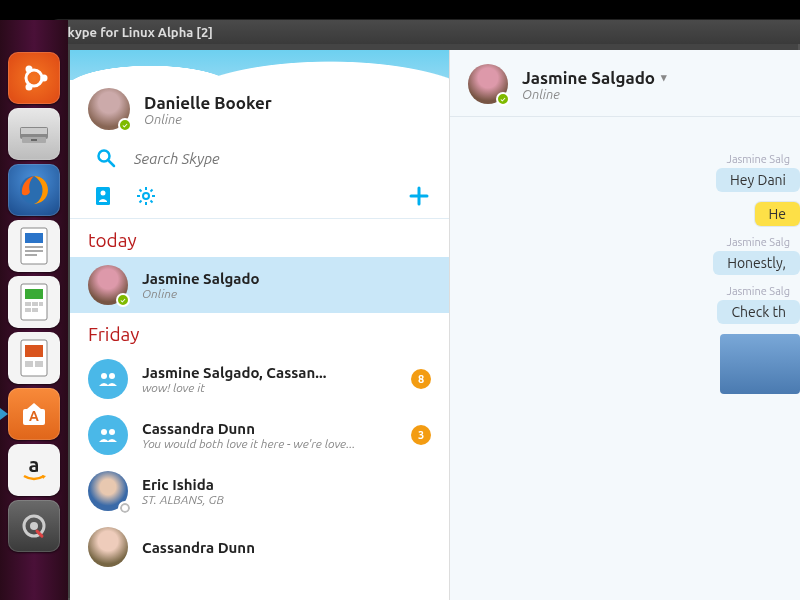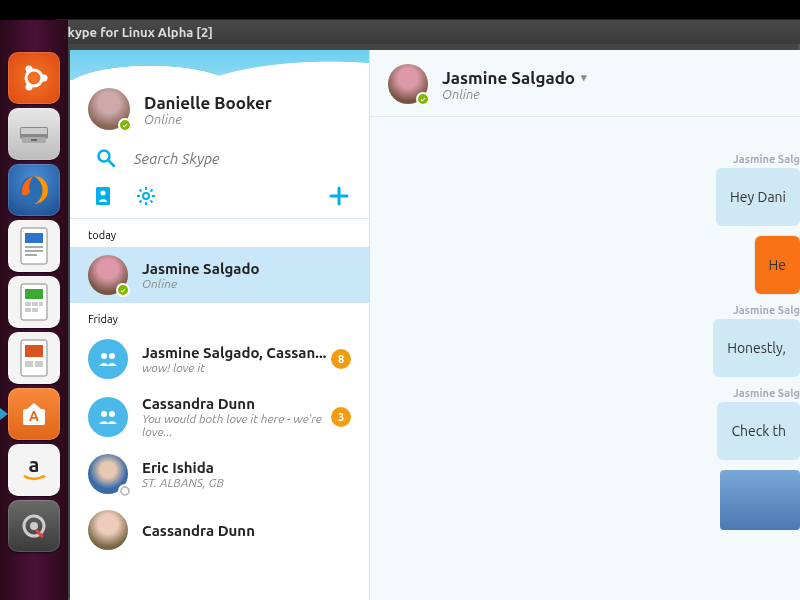--- a/index.html
+++ b/index.html
@@ -17,52 +17,52 @@
 .licon.ff{background:radial-gradient(circle at 50% 30%,#4a90d9,#1a4a8a);}
 .licon.writer{background:#f4f4f4;}
 .licon.calc{background:#f4f4f4;}
 .licon.impress{background:#f4f4f4;}
 .licon.soft{background:linear-gradient(#f88a3a,#e0661a);}
 .licon.amz{background:#f4f4f4;color:#222;font-weight:bold;}
 .licon.set{background:linear-gradient(#6a6a6a,#3a3a3a);}
 .tri { position:absolute; left:-8px; top:50%; transform:translateY(-50%); width:0; height:0; border-top:6px solid transparent; border-bottom:6px solid transparent; border-left:8px solid #39c; }
 
 
-.sidebar { width:300px; border-right:1px solid #ddd; display:flex; flex-direction:column; overflow:hidden;}
+.sidebar { width:380px; border-right:1px solid #ddd; display:flex; flex-direction:column; overflow:hidden;}
 .cloud { height:30px; background:radial-gradient(ellipse 140px 40px at 80px 40px,#fff 60%,transparent 61%), radial-gradient(ellipse 260px 80px at 260px 60px,#fff 60%,transparent 61%), linear-gradient(#6dd0f0,#8fd8f2); }
 .me { display:flex; align-items:center; gap:14px; padding:8px 18px 14px; }
 .avatar { width:42px; height:42px; border-radius:50%; background:linear-gradient(135deg,#b8896a,#7a4a3a); position:relative; flex-shrink:0;}
 .avatar.sm{width:40px;height:40px;}
 .presence { position:absolute; right:-2px; bottom:-2px; width:14px; height:14px; border-radius:50%; background:#7fba00; border:2px solid #fff; display:flex; align-items:center;justify-content:center;}
 .presence::after{content:"\2713"; color:#fff; font-size:7px; font-weight:bold;}
 .me-name{font-size:17px;font-weight:bold;color:#222;}
 .status{font-size:13px;color:#888;font-style:italic;}
 .search { display:flex; align-items:center; gap:18px; padding:4px 18px 10px 26px; }
 .search input{border:none;outline:none;font-size:15px;color:#555;font-style:italic;width:100%;}
 .toolbar { display:flex; align-items:center; padding:8px 20px 12px 24px; border-bottom:1px solid #e0ecf4; gap:24px;}
 .spacer{flex:1;}
 .ic{color:#00aff0;}
-.sect { padding:10px 18px 6px; font-size:11px; color:#000000; }
+.sect { padding:10px 18px 6px; font-size:19px; color:#b91c1c; }
 .conv { display:flex; align-items:center; gap:14px; padding:8px 18px; cursor:pointer; position:relative;}
 .conv.sel{ background:#c9e7f8; }
 .conv .t1{font-size:15px;color:#222;font-weight:600;}
 .conv .t2{font-size:12px;color:#888;font-style:italic;}
 .grp{ width:40px;height:40px;border-radius:50%;background:#4ab8e8;display:flex;align-items:center;justify-content:center;flex-shrink:0;}
 .badge{position:absolute;right:18px;top:50%;transform:translateY(-50%);background:#f39c12;color:#fff;border-radius:50%;width:20px;height:20px;font-size:11px;font-weight:bold;display:flex;align-items:center;justify-content:center;}
 .off{position:absolute;right:-4px;bottom:-4px;width:14px;height:14px;border-radius:50%;border:2px solid #fff;background:#fff;box-shadow:inset 0 0 0 2px #bbb;}
 
 
 .chat{flex:1;background:#f4f9fc;display:flex;flex-direction:column;overflow:hidden;}
 .chead{display:flex;align-items:center;gap:14px;padding:14px 18px 12px;border-bottom:1px solid #e0e8ee;}
 .chead .nm{font-size:17px;font-weight:bold;color:#222;display:flex;align-items:center;gap:6px;}
 .msgs{flex:1;padding:30px 0 0 50px;overflow:hidden;}
 .mrow{margin-bottom:10px;text-align:right;}
-.sender{font-size:11px;color:#aab;margin:6px 0 3px;padding-right:0;font-weight:bold;}
-.bubble{display:inline-block;background:#cfe8f6;padding:21px 14px;border-radius:6px;font-size:14px;color:#333;text-align:left;}
-.bubble.w{background:#f97316;box-shadow:0 0 0 1px #e0e8ee;}
+.sender{font-size:11px;color:#aab;margin:6px 0 3px;padding-right:10px;}
+.bubble{display:inline-block;background:#cfe8f6;padding:4px 14px;border-radius:6px;font-size:14px;color:#333;text-align:left;}
+.bubble.w{background:#fde047;box-shadow:0 0 0 1px #e0e8ee;}
 .imgblk{display:inline-block;width:80px;height:60px;background:linear-gradient(#7aa8d8,#4a7ab0);border-radius:4px;}
 
 
 svg{display:block;}
 </style>
 </head>
 <body>
 
 <div class="launcher">
   <div class="licon ubuntu">

